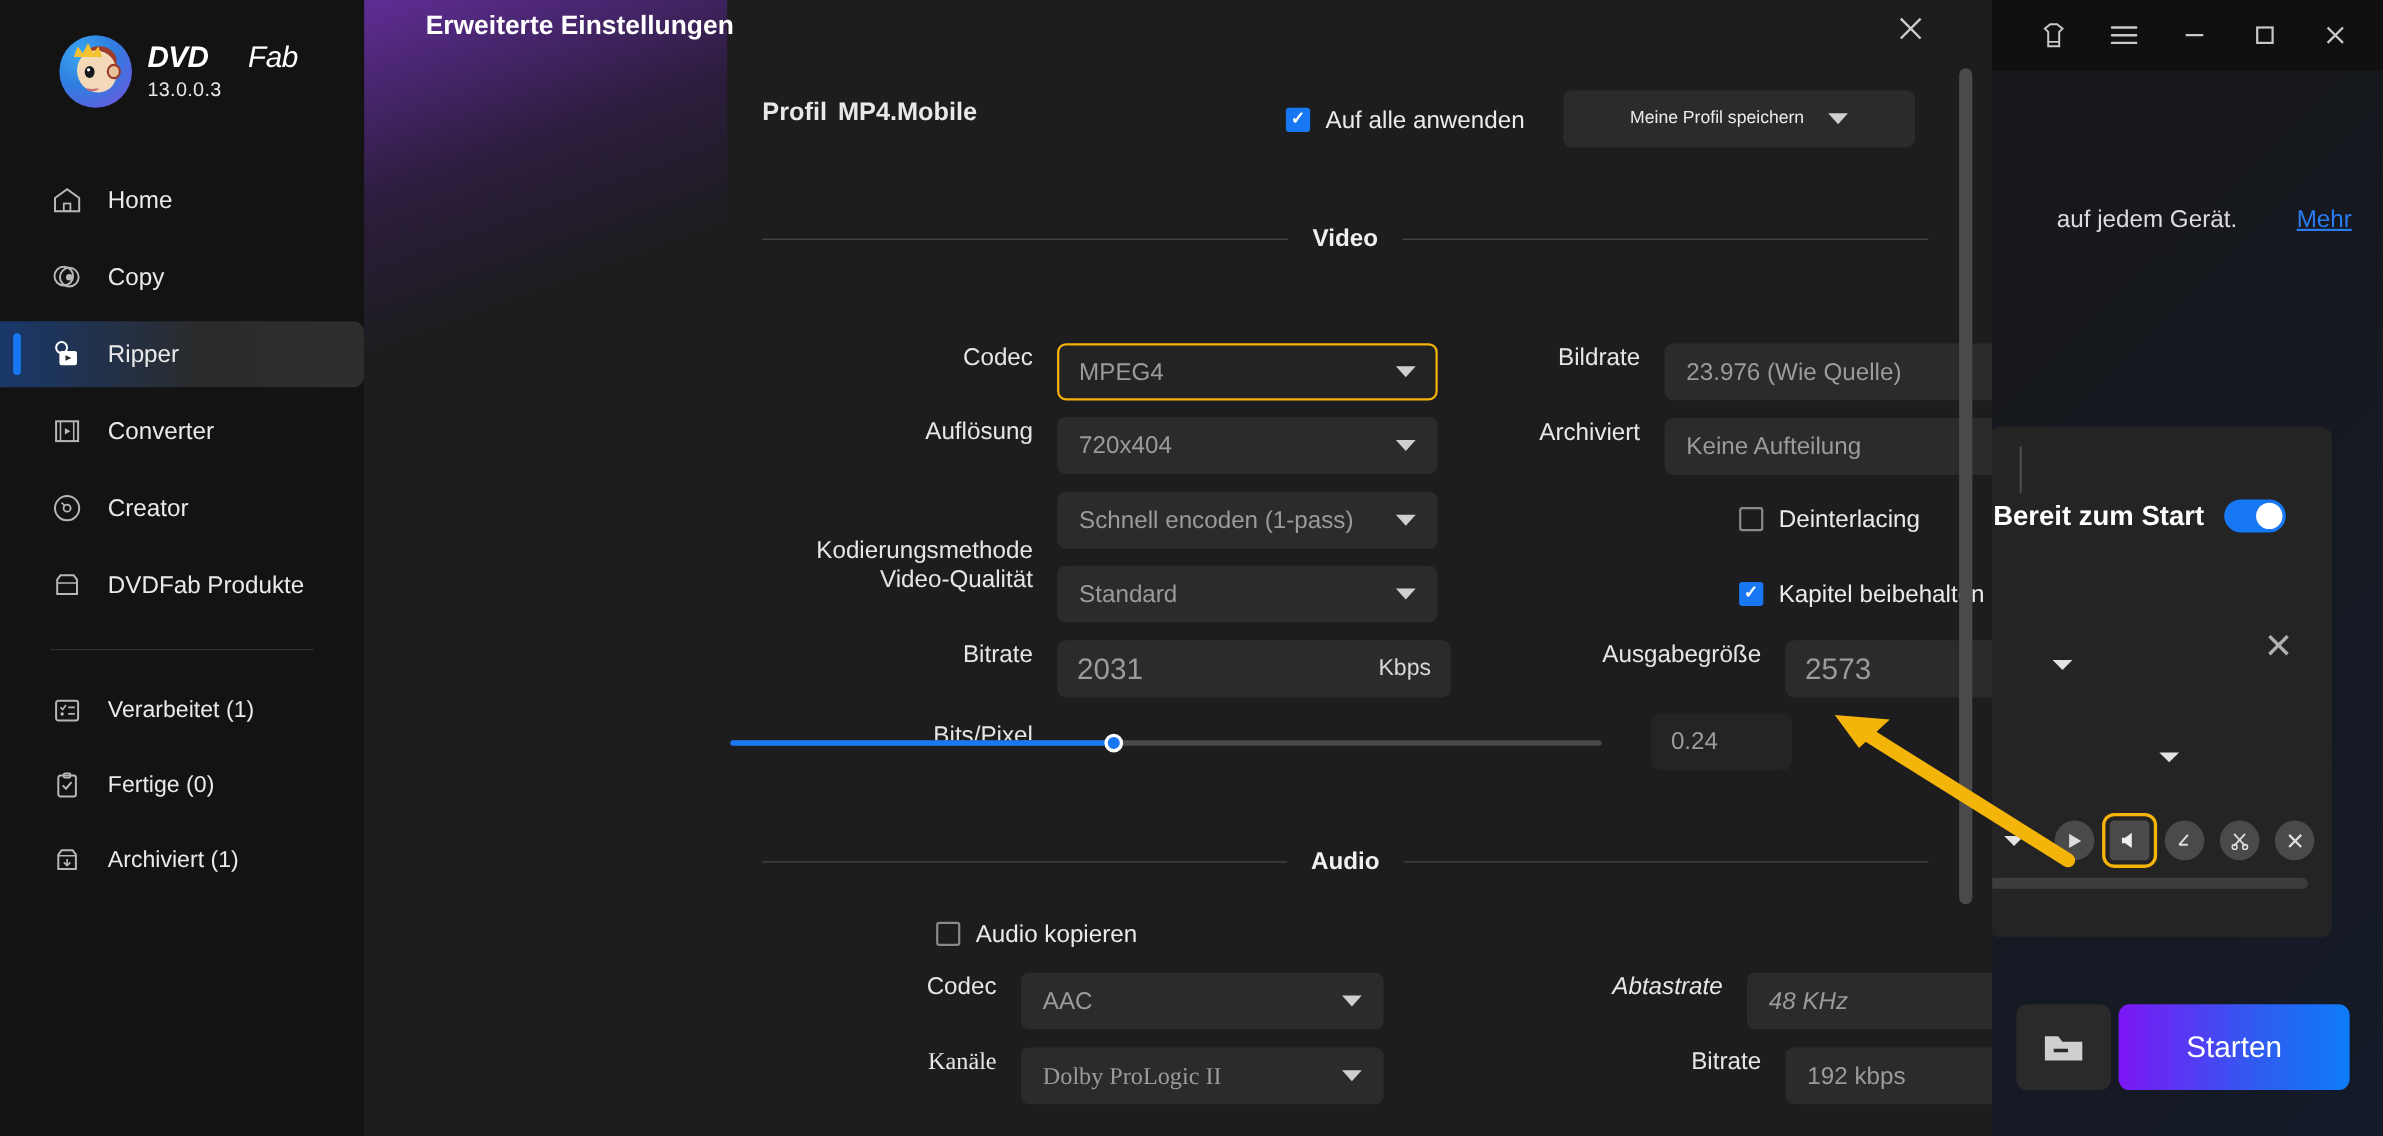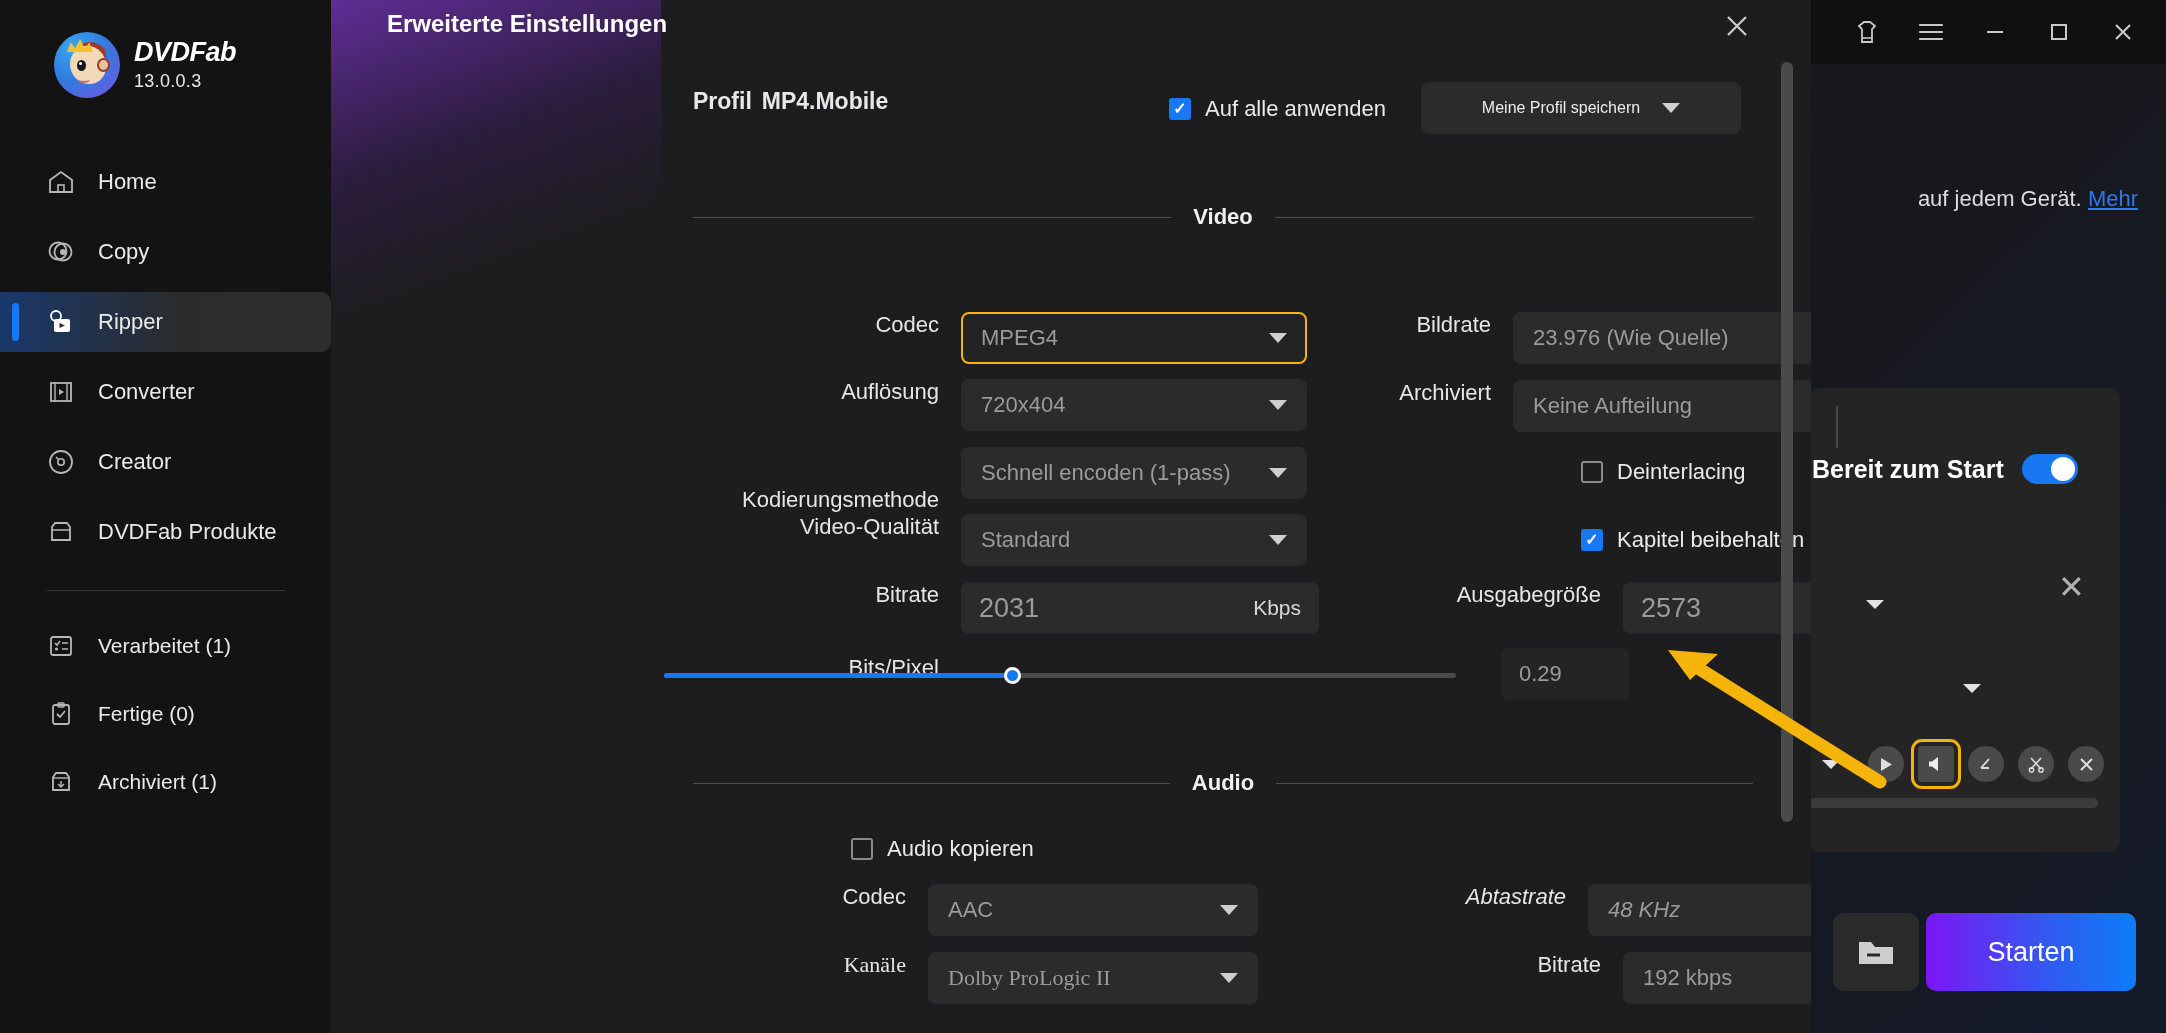--- a/index.html
+++ b/index.html
@@ -50,21 +50,21 @@
   }
   .monkey-mouth {
     position: absolute; left: 24px; top: 44px; width: 12px; height: 7px;
     border-bottom: 2px solid #c56a72; border-radius: 0 0 60% 60%;
   }
   .brand-text { display: flex; flex-direction: column; }
   .brand-name {
     font-size: 27px; font-weight: 700; font-style: italic; color: #fff;
     letter-spacing: -0.5px; line-height: 1.05;
   }
-  .brand-name .lite { font-weight: 700; font-style: italic; }
+  .brand-name .lite { font-weight: 400; font-style: italic; margin-left: 36px; }
   .brand-ver { font-size: 18px; color: #e9e9e9; margin-top: 4px; letter-spacing: .3px; }
 
   .nav { margin-top: 54px; }
   .nav-item {
     display: flex; align-items: center; gap: 22px;
     height: 60px; margin: 0 0 10px 0; padding-left: 46px;
     color: #eaeaea; font-size: 22px; cursor: pointer;
     position: relative; border-radius: 0 10px 10px 0;
   }
   .nav-item .ico { width: 30px; height: 30px; flex: none; display:flex; align-items:center; justify-content:center; }
@@ -87,21 +87,21 @@
     position: absolute; right: 0; top: 0; width: 375px; height: 64px;
     background: #101010; display: flex; align-items: center;
     justify-content: flex-end; gap: 34px; padding-right: 28px;
   }
   .tb-btn { width: 30px; height: 30px; display:flex; align-items:center; justify-content:center; color:#c9c9c9; cursor:pointer; }
 
   .promo-text {
     position: absolute; right: 28px; top: 186px; width: 560px;
     text-align: right; color: #dcdcdc; font-size: 22px; white-space: nowrap;
   }
-  .promo-text a { color: #2a7bf0; text-decoration: underline; }
+  .promo-text a { color: #2a7bf0; text-decoration: underline; margin-left: 48px; }
 
   .task-card {
     position: absolute; right: 46px; top: 388px; width: 312px; height: 464px;
     background: #242424; border-radius: 10px;
   }
   .task-caret { position:absolute; left: 28px; top: 18px; width: 2px; height: 42px; background:#4b4b4b; }
   .ready-row {
     position: absolute; left: 0; top: 66px; width: 100%;
     display: flex; align-items: center; gap: 18px; padding-left: 4px;
   }
@@ -542,21 +542,21 @@
     </div>
 
     <div class="fld" style="left:290px; top:655px; width:320px;">
       <span class="fld-label" style="width:318px;">Bits/Pixel</span>
     </div>
     <div class="slider-track" style="left:333px; top:673px; width:792px;">
       <span class="slider-fill" style="width:44%;"></span>
       <span class="slider-knob" style="left:calc(44% - 8px);"></span>
     </div>
     <div class="bp-box" style="left:1170px; top:648px;">
-      <span class="val">0.29</span>
+      <span class="val">0.24</span>
     </div>
 
     <div class="sec-divider" style="top:770px;">
       <span class="line"></span>
       <span class="lbl">Audio</span>
       <span class="line"></span>
     </div>
 
     <div class="chk-wrap" style="left:520px; top:836px;">
       <span class="chk"></span>

